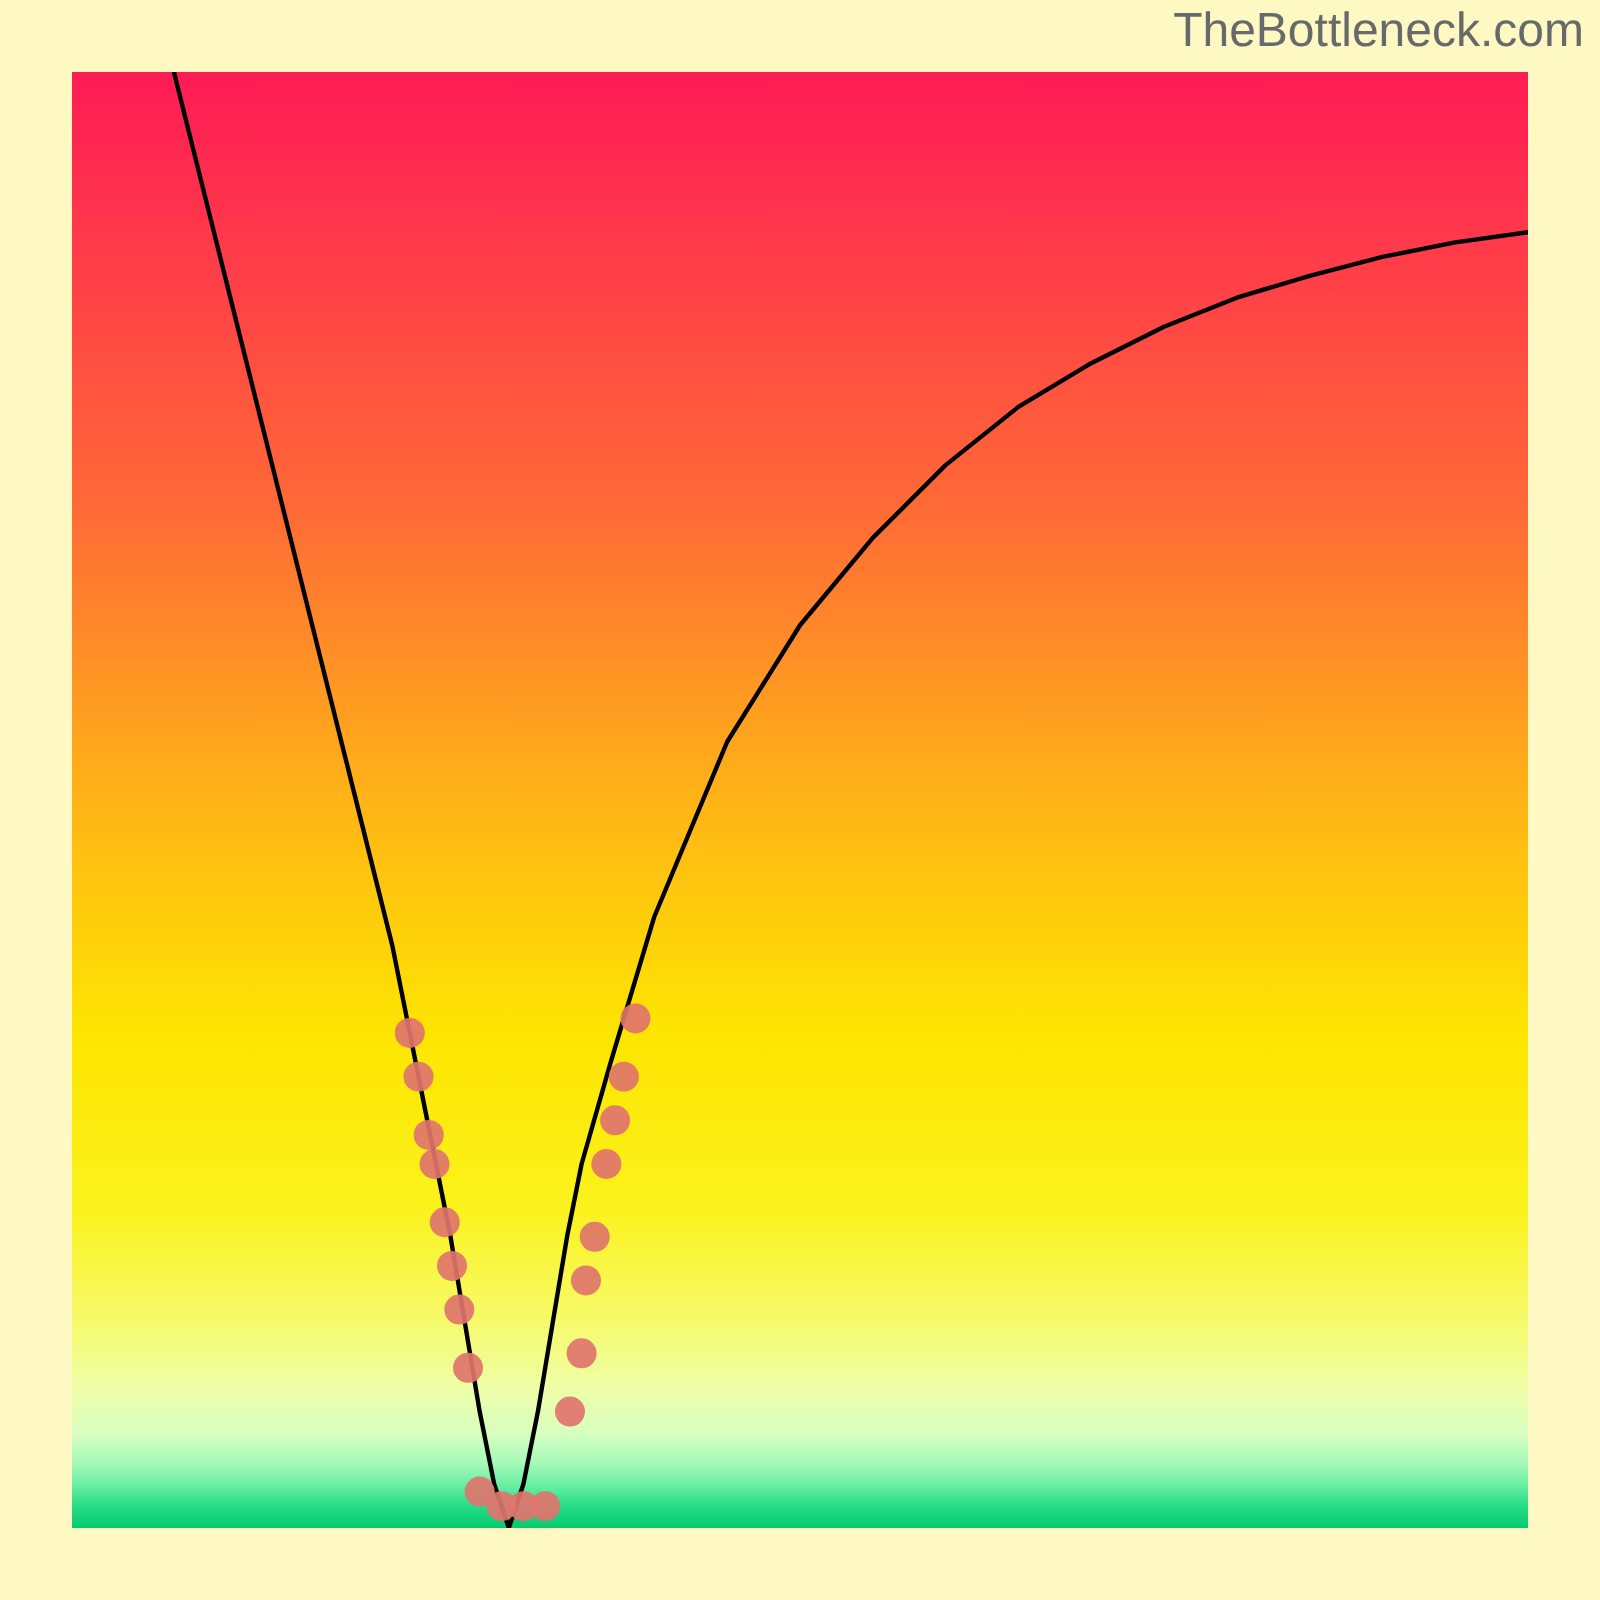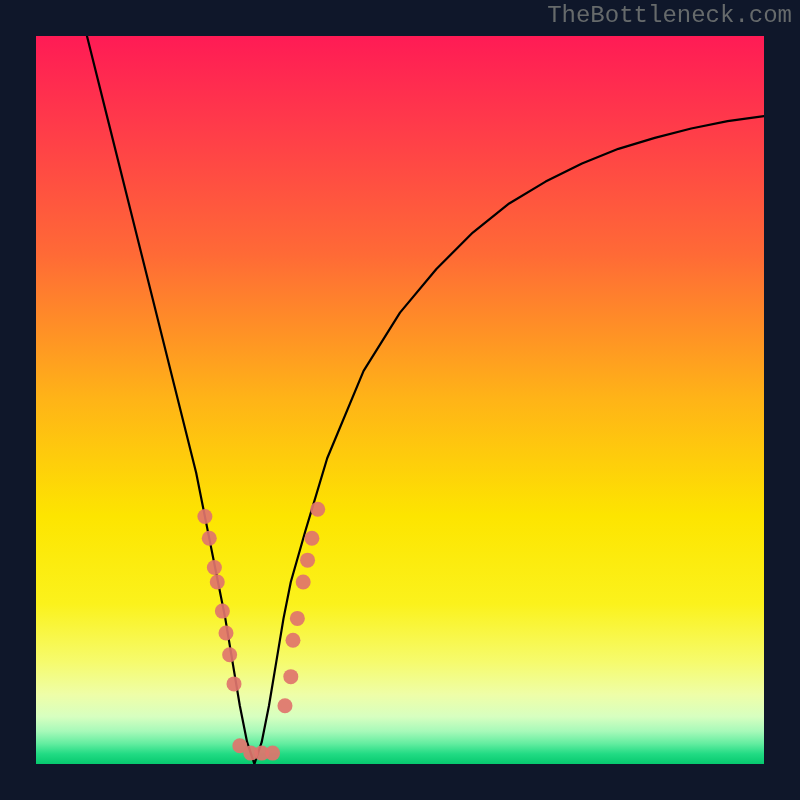--- a/index.html
+++ b/index.html
@@ -10,22 +10,21 @@
     background: #000;
     overflow: hidden;
     font-family: Arial, Helvetica, sans-serif;
   }
   .frame {
     position: absolute;
     top: 0;
     left: 0;
     width: 800px;
     height: 800px;
-    background: #0f172a;
-    font-family: Liberation Mono, monospace;
+    background: #fef9c3;
   }
   .watermark {
     position: absolute;
     top: 2px;
     right: 8px;
     color: #666a6b;
     font-size: 24px;
     font-weight: 400;
     letter-spacing: 0px;
     z-index: 50;

